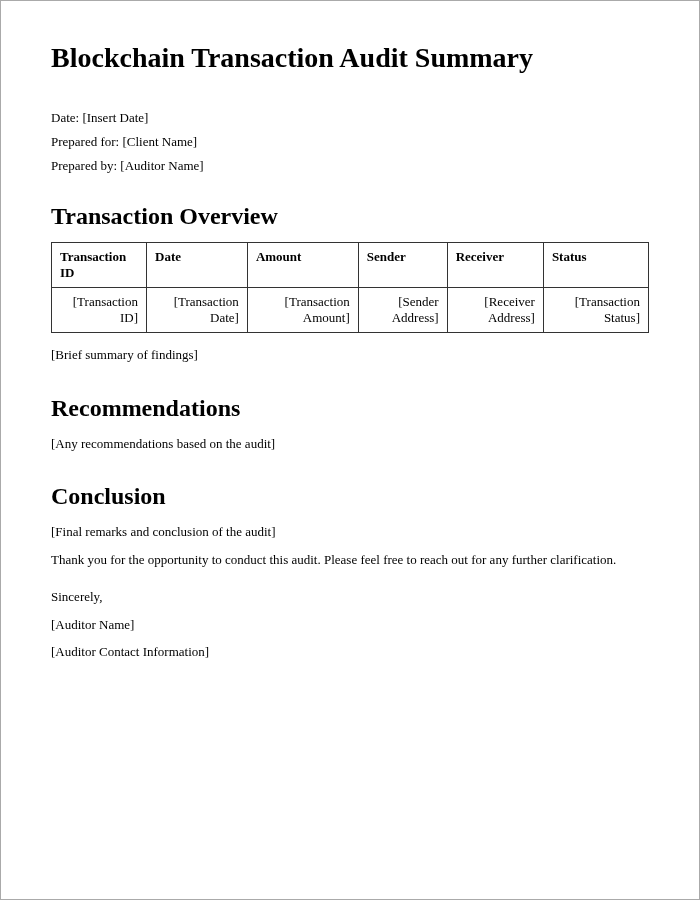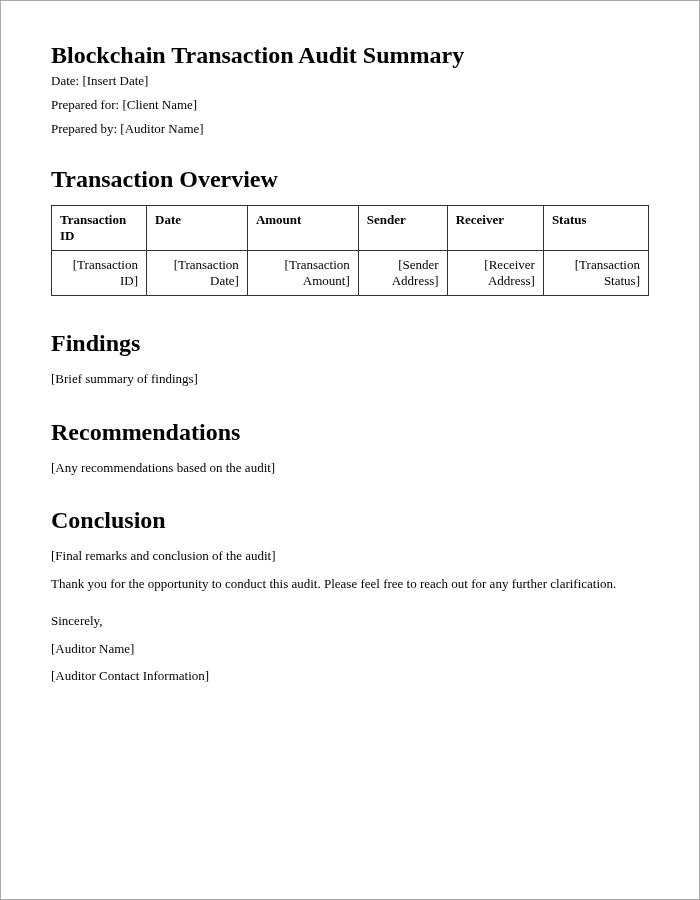--- a/index.html
+++ b/index.html
@@ -21,23 +21,23 @@
       width: 700px;
       min-height: 900px;
       background: #ffffff;
       border: 1px solid #aaa;
       padding: 40px 50px;
       display: flex;
       flex-direction: column;
     }
 
     .page-title {
-      font-size: 24px;
+      font-size: 28px;
       font-weight: bold;
-      margin-bottom: 2px;
+      margin-bottom: 34px;
       line-height: 1.2;
     }
 
     .meta-line {
       font-size: 13px;
       margin-bottom: 6px;
       line-height: 1.4;
     }
 
     .section-heading {
@@ -107,21 +107,20 @@
         <td>[Transaction ID]</td>
         <td>[Transaction Date]</td>
         <td>[Transaction Amount]</td>
         <td>[Sender Address]</td>
         <td>[Receiver Address]</td>
         <td>[Transaction Status]</td>
       </tr>
     </tbody>
   </table>
 
-  <h2 class="section-heading">Findings</h2>
   <p class="body-text">[Brief summary of findings]</p>
 
   <h2 class="section-heading">Recommendations</h2>
   <p class="body-text">[Any recommendations based on the audit]</p>
 
   <h2 class="section-heading">Conclusion</h2>
   <p class="body-text">[Final remarks and conclusion of the audit]</p>
   <p class="body-text">Thank you for the opportunity to conduct this audit. Please feel free to reach out for any further clarification.</p>
 
   <div class="closing-block">

